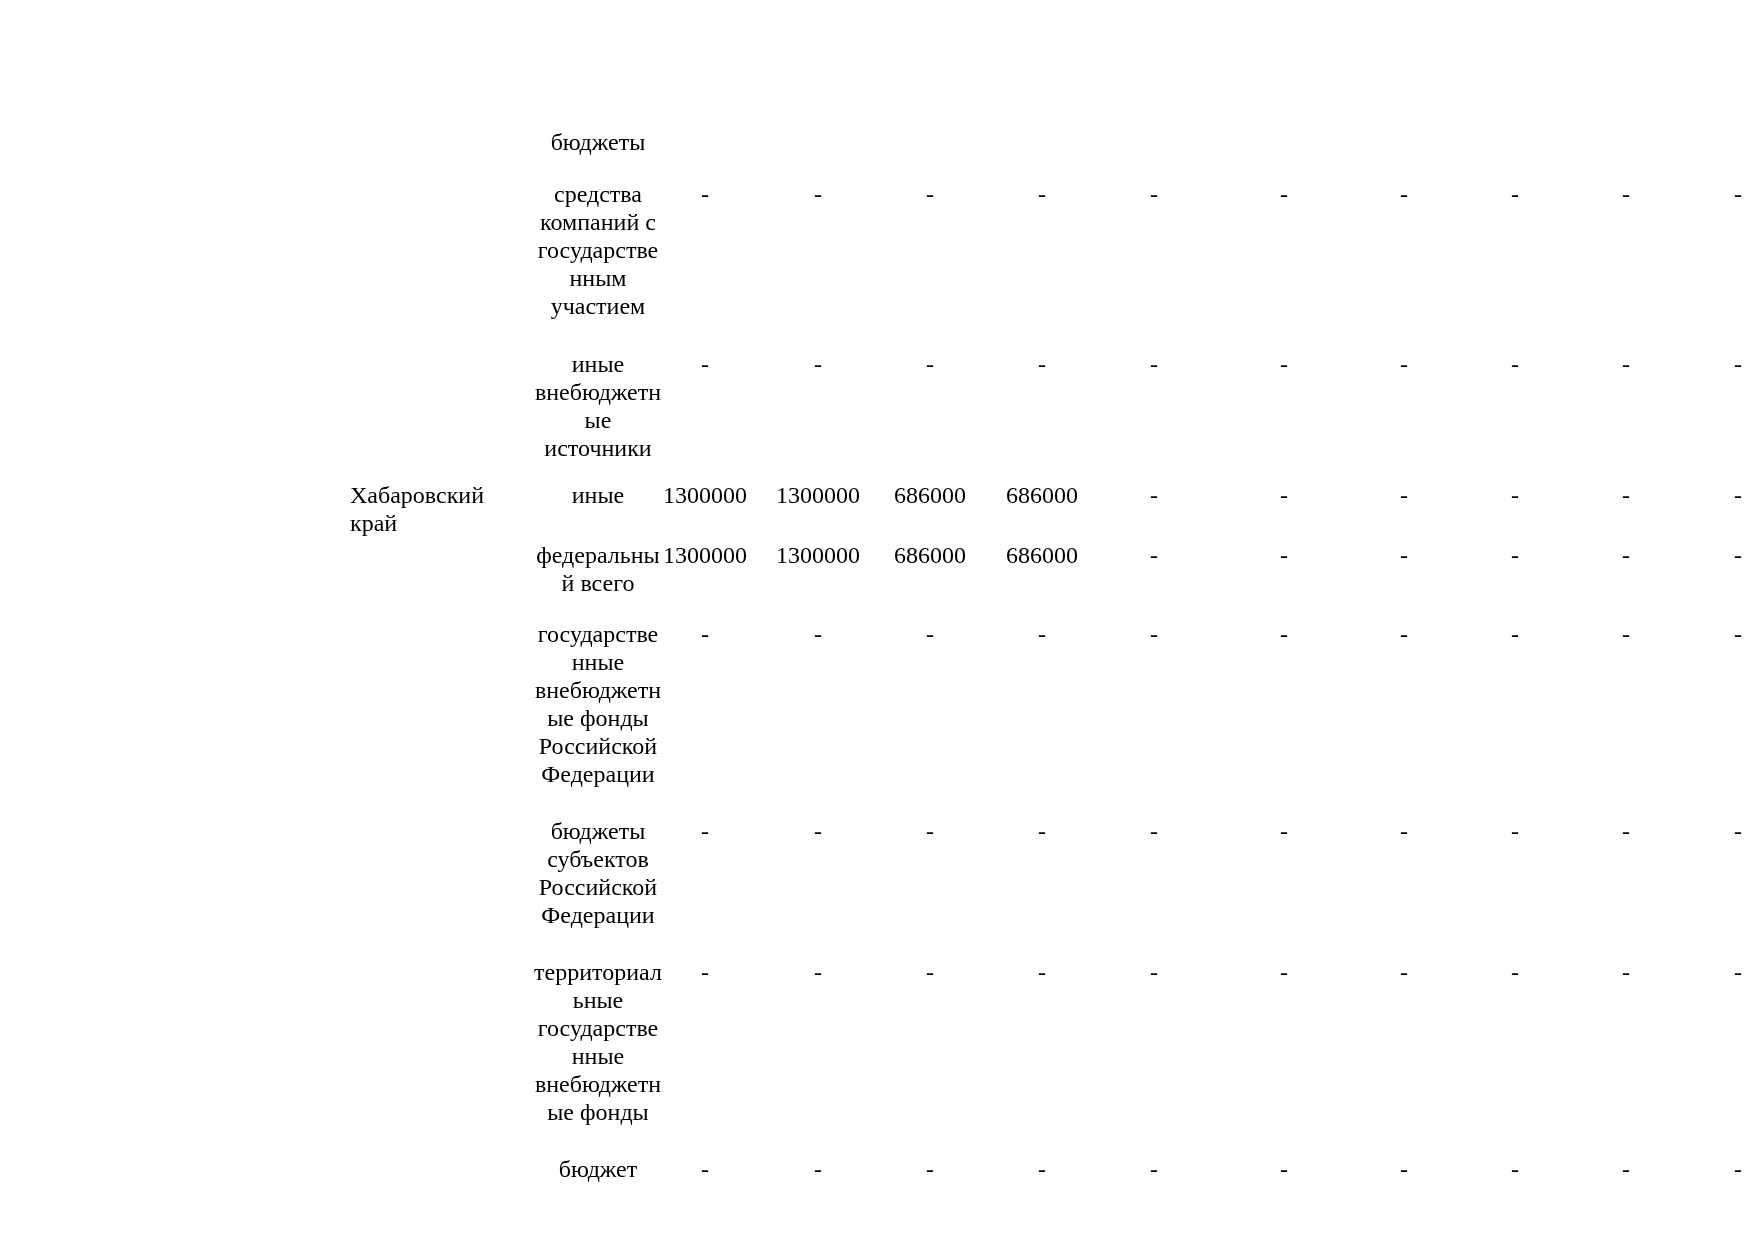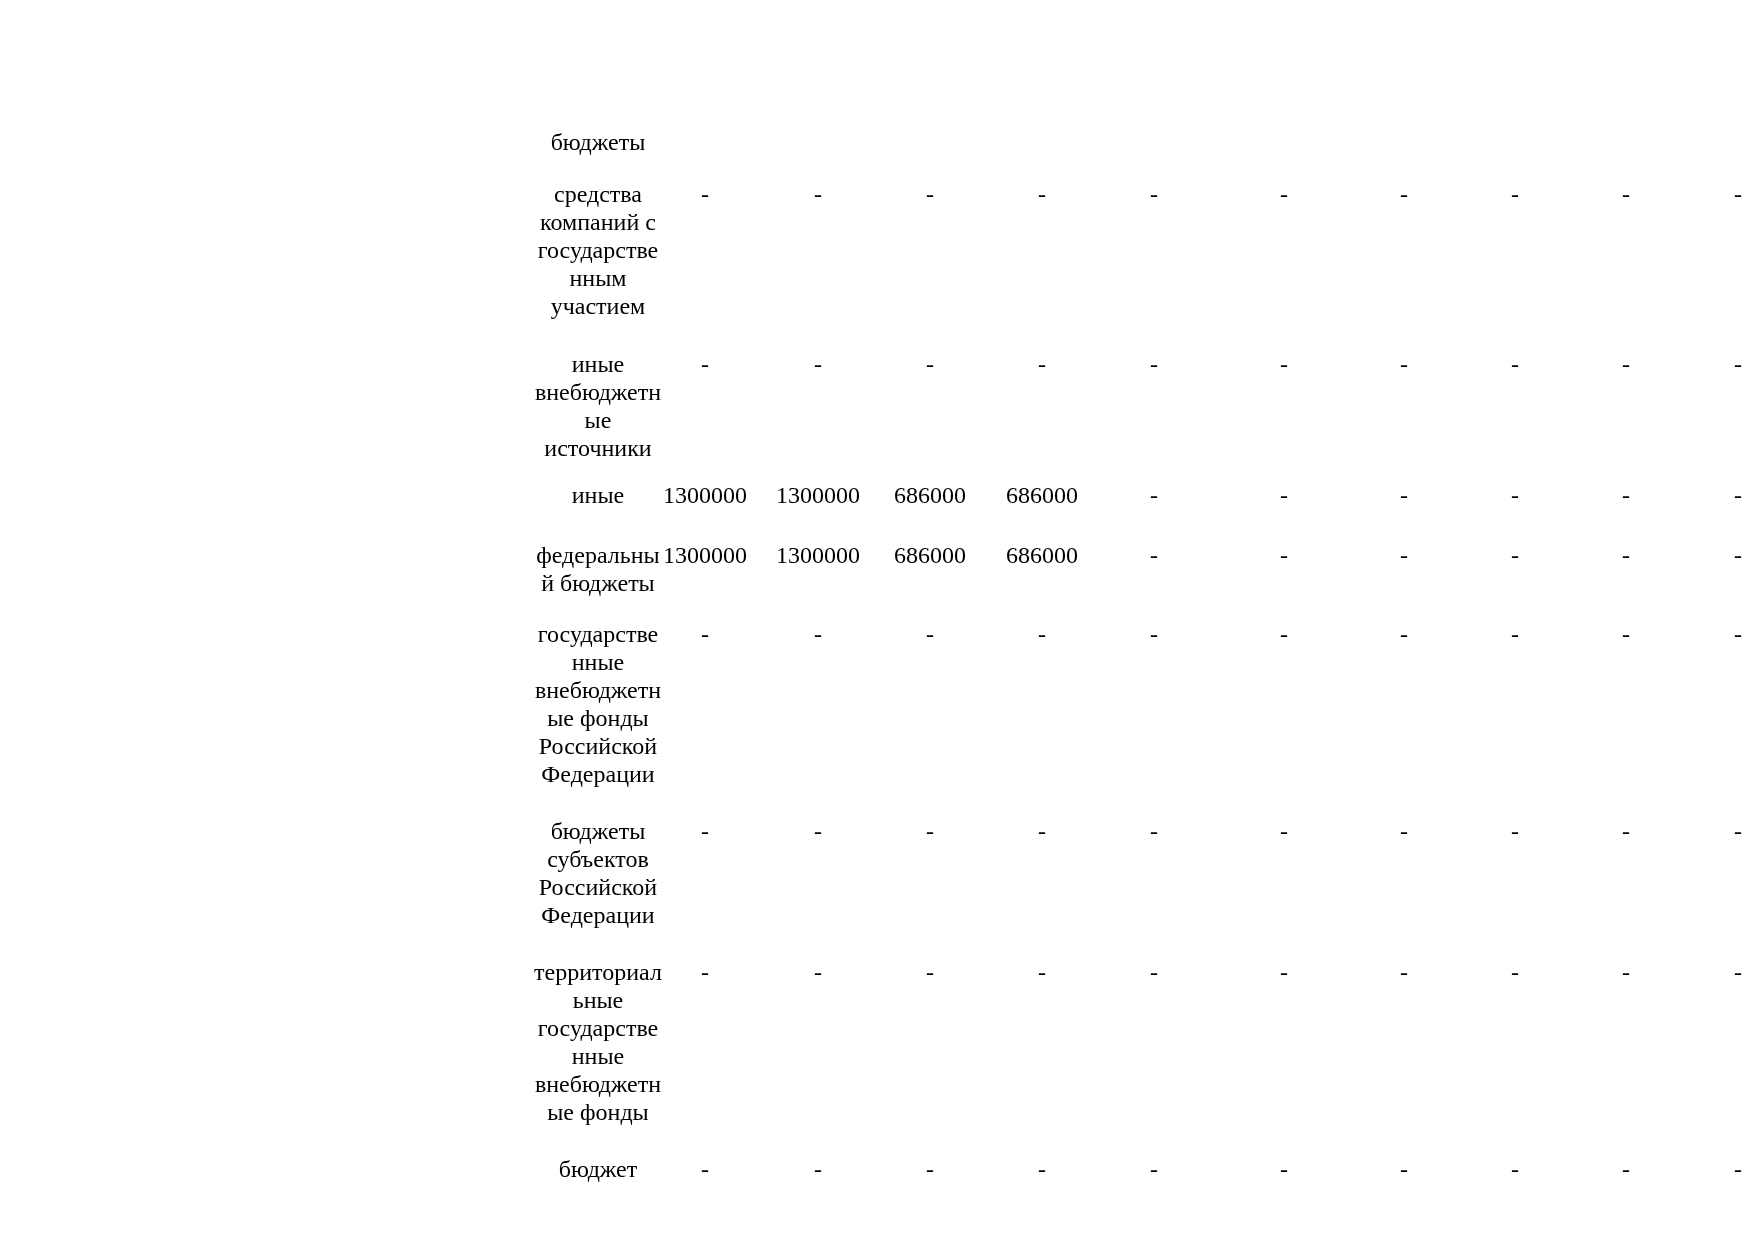--- a/index.html
+++ b/index.html
@@ -53,27 +53,29 @@
 
   <div class="row r2">
     <span class="label-cell">иные
 внебюджетн
 ые
 источники</span>
     <span><span class="cell c0">-</span><span class="cell c1">-</span><span class="cell c2">-</span><span class="cell c3">-</span><span class="cell c4">-</span><span class="cell c5">-</span><span class="cell c6">-</span><span class="cell c7">-</span><span class="cell c8">-</span><span class="cell c9">-</span></span>
   </div>
 
   <div class="row r3">
+    <span class="region-cell">Хабаровский
+край</span>
     <span class="label-cell">иные</span>
     <span><span class="cell c0">1300000</span><span class="cell c1">1300000</span><span class="cell c2">686000</span><span class="cell c3">686000</span><span class="cell c4">-</span><span class="cell c5">-</span><span class="cell c6">-</span><span class="cell c7">-</span><span class="cell c8">-</span><span class="cell c9">-</span></span>
   </div>
 
   <div class="row r4">
     <span class="label-cell">федеральны
-й бюджеты</span>
+й всего</span>
     <span><span class="cell c0">1300000</span><span class="cell c1">1300000</span><span class="cell c2">686000</span><span class="cell c3">686000</span><span class="cell c4">-</span><span class="cell c5">-</span><span class="cell c6">-</span><span class="cell c7">-</span><span class="cell c8">-</span><span class="cell c9">-</span></span>
   </div>
 
   <div class="row r5">
     <span class="label-cell">государстве
 нные
 внебюджетн
 ые фонды
 Российской
 Федерации</span>

